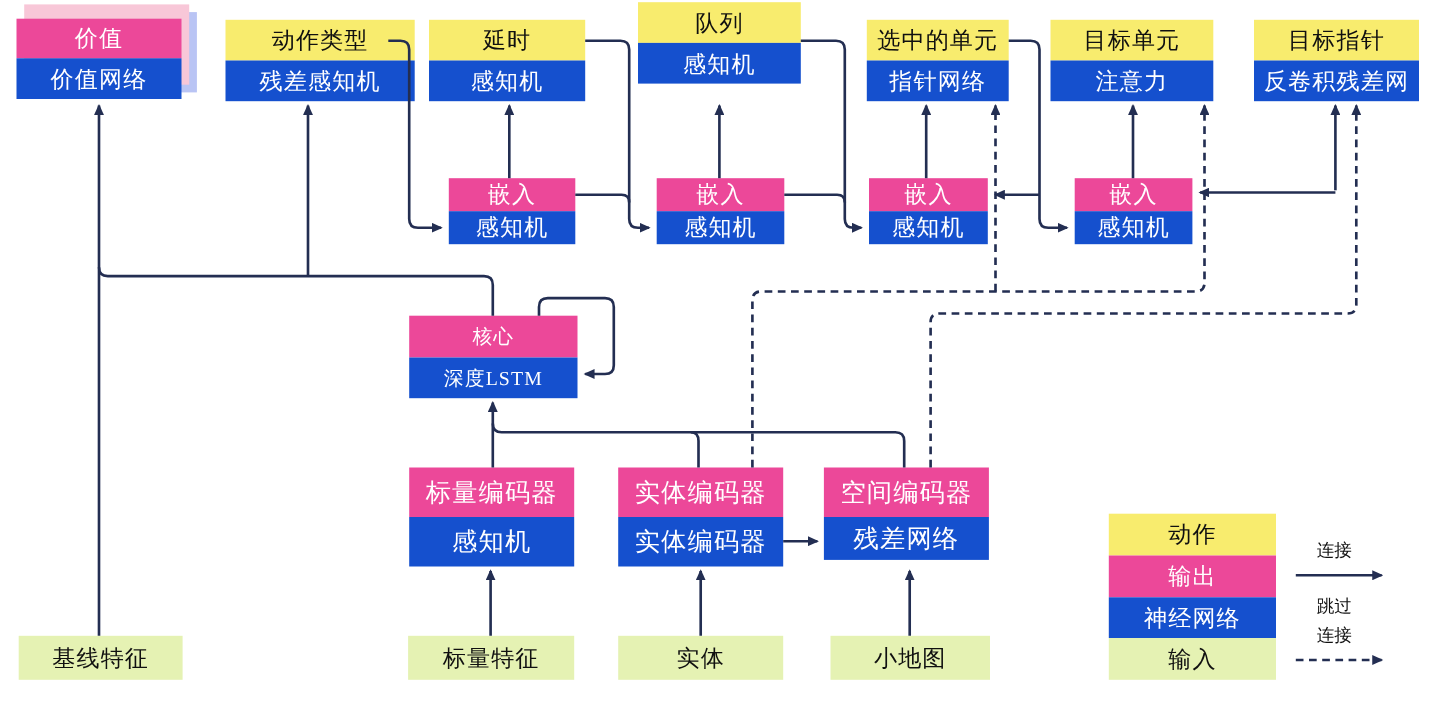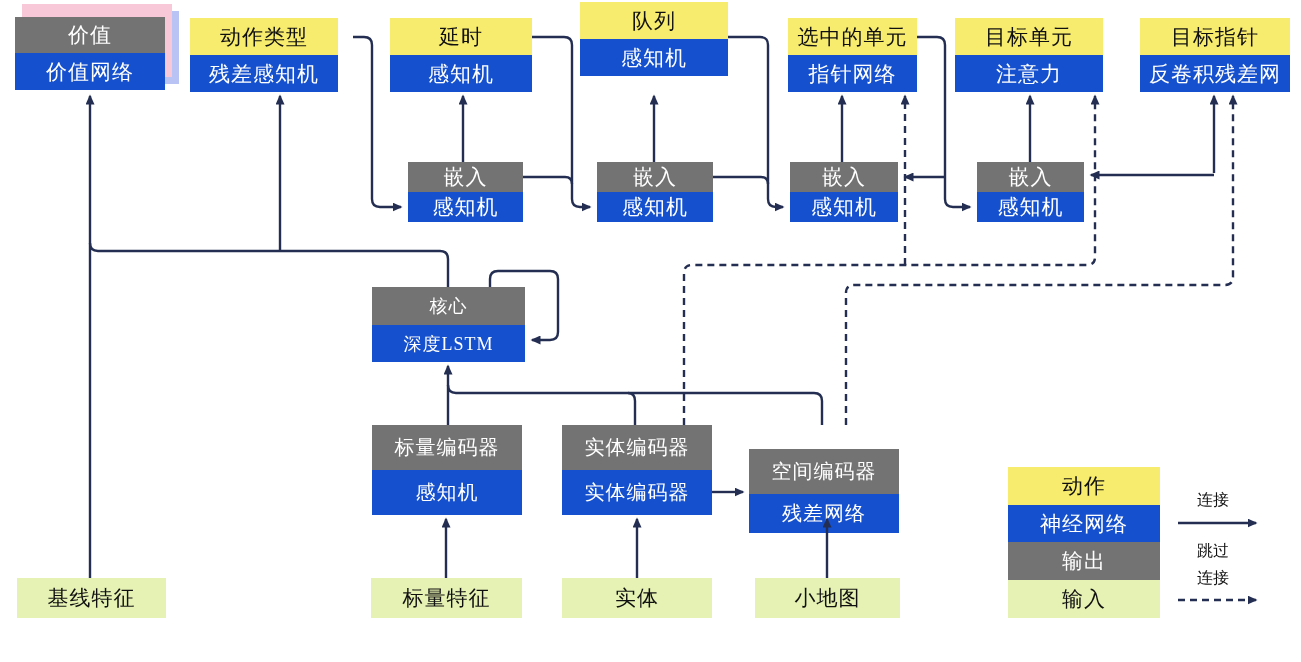--- a/index.html
+++ b/index.html
@@ -7,47 +7,47 @@
     position:relative;width:1301px;height:662px;background:#ffffff;overflow:hidden;
     font-family:"Liberation Serif","DejaVu Serif",serif;
   }
   .node{position:absolute;z-index:2;}
   .cell{
     width:100%;text-align:center;color:#000;
     display:flex;align-items:center;justify-content:center;
     box-sizing:border-box;font-size:21px;letter-spacing:1px;
   }
   .yellow{background:#F8EC6E;color:#101010;}
-  .red{background:#737373;color:#ffffff;font-family:Liberation Serif, serif;}
+  .red{background:#ec4899;color:#ffffff;font-family:Liberation Serif, serif;}
   .blue{background:#1550CE;color:#ffffff;}
   .green{background:#E5F2B3;color:#101010;}
   .card{position:absolute;width:150px;height:73px;}
   .card-blue{background:#B9C4F4;left:29px;top:11px;z-index:0;}
   .card-pink{background:#F8C7D8;left:22px;top:4px;z-index:1;}
   .vmain{position:absolute;left:15px;top:17px;width:150px;z-index:2;}
   svg.wires{position:absolute;left:0;top:0;z-index:3;pointer-events:none;}
   .lg-label{position:absolute;z-index:2;font-size:16px;color:#101010;text-align:center;width:110px;}
-  .enc .cell{font-size:20px;}
+  .enc .cell{font-size:23px;}
   .core .cell{font-size:18px;}
 </style>
 </head>
 <body>
 
 <div id="canvas">
 
   <div class="node" style="left:0;top:0;width:185px;height:95px;">
     <div class="card card-blue"></div>
     <div class="card card-pink"></div>
     <div class="vmain">
       <div class="cell red" style="height:36px;">价值</div>
       <div class="cell blue" style="height:37px;">价值网络</div>
     </div>
   </div>
 
-  <div class="node" style="left:190px;top:18px;width:148px;">
+  <div class="node" style="left:205px;top:18px;width:172px;">
     <div class="cell yellow" style="height:37px;">动作类型</div>
     <div class="cell blue" style="height:37px;">残差感知机</div>
   </div>
   <div class="node" style="left:390px;top:18px;width:142px;">
     <div class="cell yellow" style="height:37px;">延时</div>
     <div class="cell blue" style="height:37px;">感知机</div>
   </div>
   <div class="node" style="left:580px;top:2px;width:148px;">
     <div class="cell yellow" style="height:37px;">队列</div>
     <div class="cell blue" style="height:37px;">感知机</div>
@@ -88,42 +88,42 @@
   </div>
 
   <div class="node enc" style="left:372px;top:425px;width:150px;">
     <div class="cell red" style="height:45px;">标量编码器</div>
     <div class="cell blue" style="height:45px;">感知机</div>
   </div>
   <div class="node enc" style="left:562px;top:425px;width:150px;">
     <div class="cell red" style="height:45px;">实体编码器</div>
     <div class="cell blue" style="height:45px;">实体编码器</div>
   </div>
-  <div class="node enc" style="left:749px;top:425px;width:150px;margin-top:24px;">
+  <div class="node enc" style="left:749px;top:425px;width:150px;">
     <div class="cell red" style="height:45px;">空间编码器</div>
     <div class="cell blue" style="height:39px;">残差网络</div>
   </div>
 
   <div class="node" style="left:17px;top:578px;width:149px;font-family:Liberation Mono, monospace;">
     <div class="cell green" style="height:40px;">基线特征</div>
   </div>
   <div class="node" style="left:371px;top:578px;width:151px;">
     <div class="cell green" style="height:40px;">标量特征</div>
   </div>
   <div class="node" style="left:562px;top:578px;width:150px;">
     <div class="cell green" style="height:40px;">实体</div>
   </div>
   <div class="node" style="left:755px;top:578px;width:145px;">
     <div class="cell green" style="height:40px;">小地图</div>
   </div>
 
   <div class="node" style="left:1008px;top:467px;width:152px;">
     <div class="cell yellow" style="height:38px;">动作</div>
+    <div class="cell red" style="height:38px;">输出</div>
     <div class="cell blue" style="height:37px;">神经网络</div>
-    <div class="cell red" style="height:38px;">输出</div>
     <div class="cell green" style="height:38px;">输入</div>
   </div>
   <div class="lg-label" style="left:1158px;top:490px;">连接</div>
   <div class="lg-label" style="left:1158px;top:541px;">跳过</div>
   <div class="lg-label" style="left:1158px;top:568px;">连接</div>
 
   <svg class="wires" width="1301" height="662" viewBox="0 0 1301 662">
     <defs>
       <marker id="ah" markerWidth="11" markerHeight="9" refX="8.5" refY="4.5" orient="auto" markerUnits="userSpaceOnUse">
         <path d="M0,0 L10,4.5 L0,9 z" fill="#232E52"></path>

